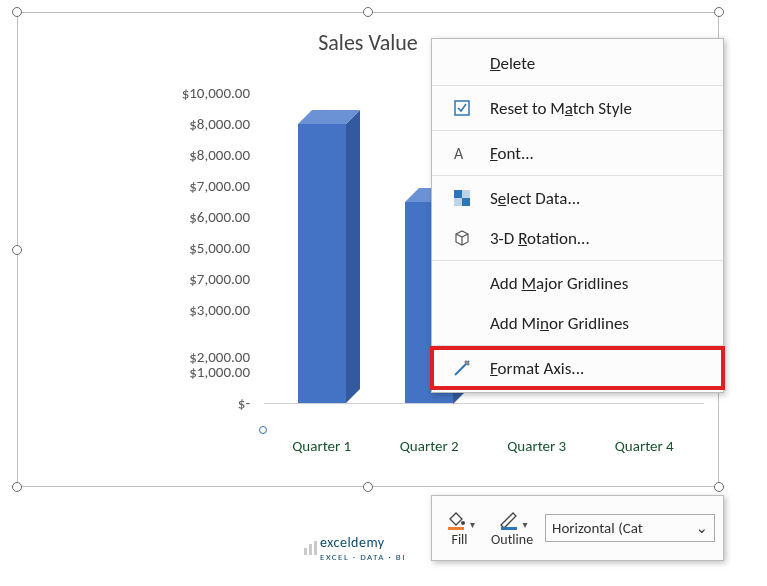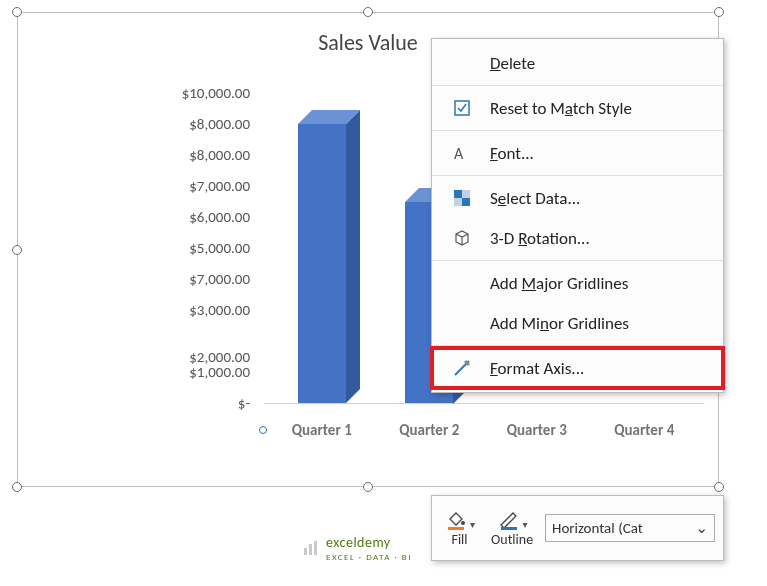--- a/index.html
+++ b/index.html
@@ -122,26 +122,25 @@
   .x-sel .sel-dot {
     position: absolute;
     width: 8px; height: 8px;
     background: #fff;
     border: 1px solid #2e75b6;
     border-radius: 50%;
   }
   .x-sel .sd1 { left: -4px; top: 12px; }
   .x-tick {
     position: absolute;
-    top: 0;
+    top: 16px;
     font-size: 15px;
-    color: #737373;
+    color: #14532d;
     transform: translateX(-50%);
     white-space: nowrap;
-    font-weight: bold;
   }
 
   
   .context-menu {
     position: absolute;
     left: 431px;
     top: 38px;
     width: 293px;
     background: #fcfcfc;
     border: 1px solid #bcbcbc;
@@ -213,25 +212,24 @@
     color: #333;
     overflow: hidden;
     white-space: nowrap;
   }
 
   .watermark {
     position: absolute;
     left: 302px;
     top: 534px;
     font-size: 14px;
-    color: #4d7c0f;
+    color: #0c4a6e;
     letter-spacing: 0.5px;
     display: flex;
     align-items: center;
-    gap: 6px;
   }
   .watermark .wm-sub { font-size: 9px; letter-spacing: 1.5px; }
 
   .plot-floor {
     position: absolute;
     left: 106px;
     top: 310px;
     width: 440px;
     height: 10px;
     border-top: 1px solid #d0d0d0;

